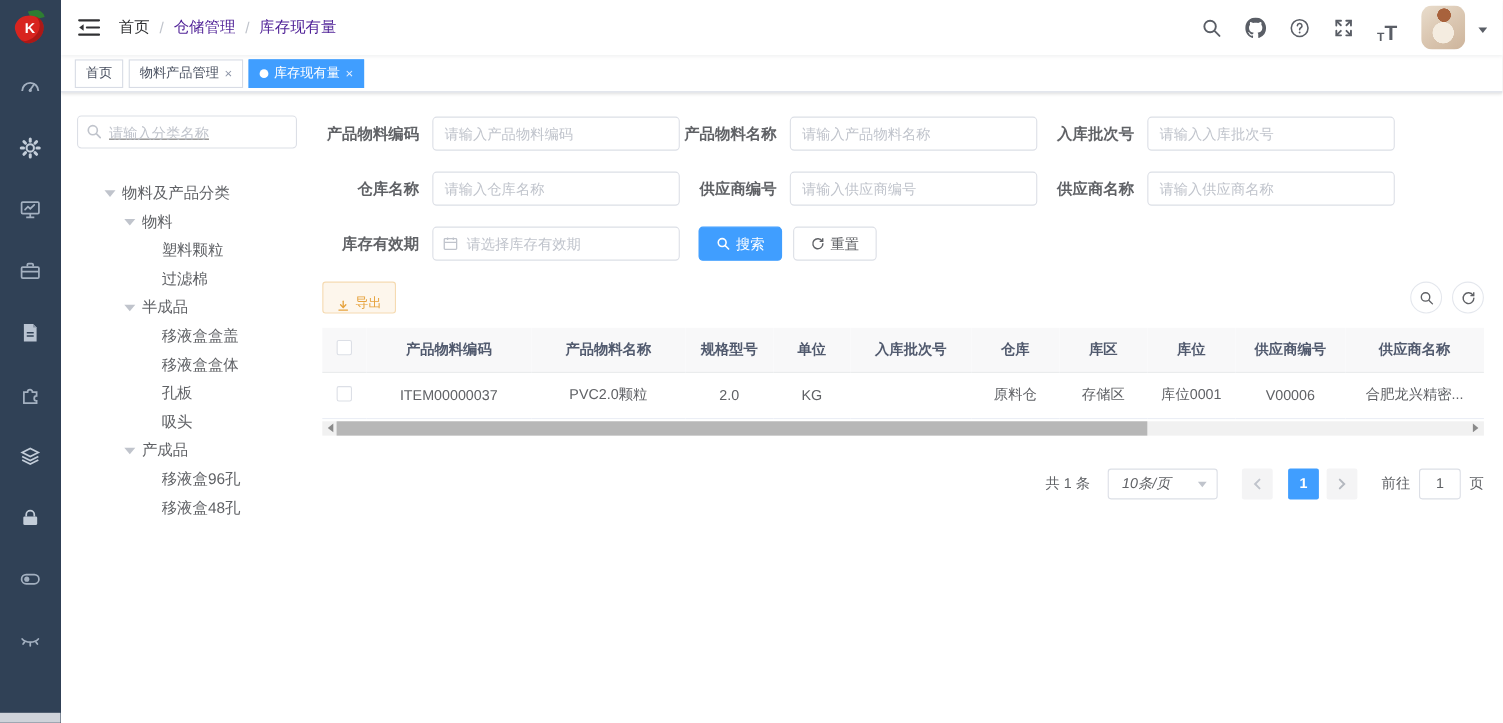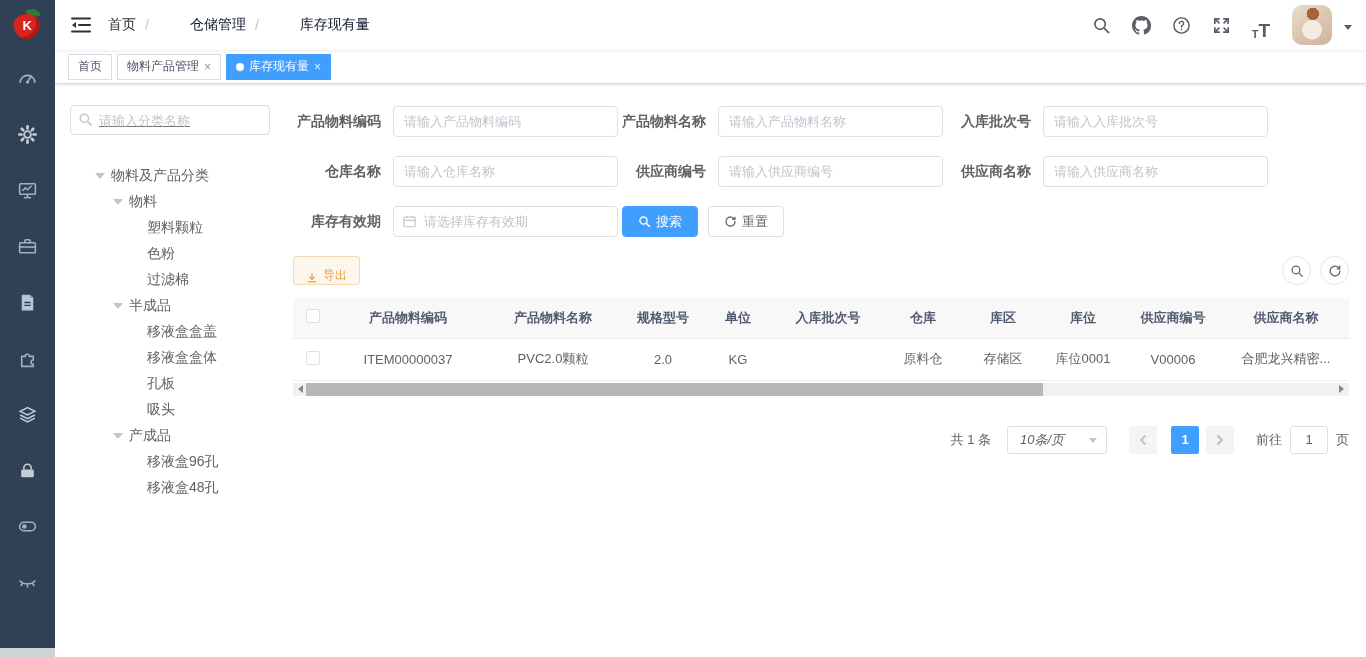--- a/index.html
+++ b/index.html
@@ -23,21 +23,21 @@
 
   
   .main { margin-left:55px; height:100%; display:flex; flex-direction:column; }
 
   
   .header { height:50px; background:#fff; display:flex; align-items:center; padding:0 14px 0 15px;
     box-shadow:0 1px 4px rgba(0,21,41,.08); position:relative; z-index:10; }
   .hamburger { width:22px; height:22px; cursor:pointer; display:flex; align-items:center; }
   .breadcrumb { display:flex; align-items:center; margin-left:16px; font-size:14px; }
   .crumb-first { color:#303133; }
-  .crumb { color:#0f172a;margin-left:32px; }
+  .crumb { color:#4c1d95; }
   .crumb-sep { color:#c0c4cc; margin:0 9px; }
   .hspacer { flex:1; }
   .hicons { display:flex; align-items:center; gap:10px; }
   .hicon { width:30px; height:30px; display:flex; align-items:center; justify-content:center; cursor:pointer; }
   .hicon svg { width:19px; height:19px; }
   .font-ico { display:flex; align-items:flex-end; color:#5a5e66; cursor:pointer; line-height:1; }
   .font-ico .small-t { font-size:11px; font-weight:bold; }
   .font-ico .big-t { font-size:19px; font-weight:bold; }
   .avatar { width:40px; height:40px; border-radius:10px; margin-left:6px; cursor:pointer;
     background:
@@ -85,21 +85,21 @@
   .filter-form { display:flex; flex-wrap:wrap; }
   .field { display:flex; align-items:center; width:325px; margin-bottom:19px; }
   .field label { width:100px; text-align:right; padding-right:12px; font-size:14px; font-weight:bold;
     color:#606266; white-space:nowrap; }
   .field .inp { position:relative; flex:1; }
   .field input { width:100%; height:31px; border:1px solid #dcdfe6; border-radius:4px; padding:0 10px;
     font-size:13px; color:#606266; outline:none; font-family:"Liberation Sans","DejaVu Sans",sans-serif; }
   .field input::placeholder { color:#c0c4cc; }
   .field.date input { padding-left:30px; }
   .field .cal-icon { position:absolute; left:9px; top:8px; width:15px; height:15px; }
-  .form-btns { display:flex; align-items:center; margin-bottom:19px; margin-left:4px; gap:10px; }
+  .form-btns { display:flex; align-items:center; margin-bottom:19px; margin-left:17px; gap:10px; }
   .btn { display:inline-flex; align-items:center; justify-content:center; gap:5px; height:31px;
     border-radius:4px; font-size:13px; cursor:pointer; border:1px solid #dcdfe6; background:#fff;
     color:#606266; padding:0 15px; }
   .btn svg { width:13px; height:13px; }
   .btn-primary { background:#409eff; border-color:#409eff; color:#fff; }
 
   
   .toolbar-row { display:flex; align-items:center; margin-bottom:13px; }
   .btn-export { height:29px; padding:0 12px; font-size:12px; border-radius:3px; color:#e6a23c;
     background:#fdf6ec; border:1px solid #f5dab1; display:inline-flex; align-items:flex-end; gap:5px;
@@ -330,23 +330,20 @@
         <div class="tree-node lvl0">
             <span class="t-caret"></span>
             <span>物料及产品分类</span>
           </div>
         <div class="tree-node lvl1">
             <span class="t-caret"></span>
             <span>物料</span>
           </div>
         <div class="tree-node lvl2">
             <span>塑料颗粒</span>
-          </div>
-        <div class="tree-node lvl2">
-            <span>色粉</span>
           </div>
         <div class="tree-node lvl2">
             <span>过滤棉</span>
           </div>
         <div class="tree-node lvl1">
             <span class="t-caret"></span>
             <span>半成品</span>
           </div>
         <div class="tree-node lvl2">
             <span>移液盒盒盖</span>

